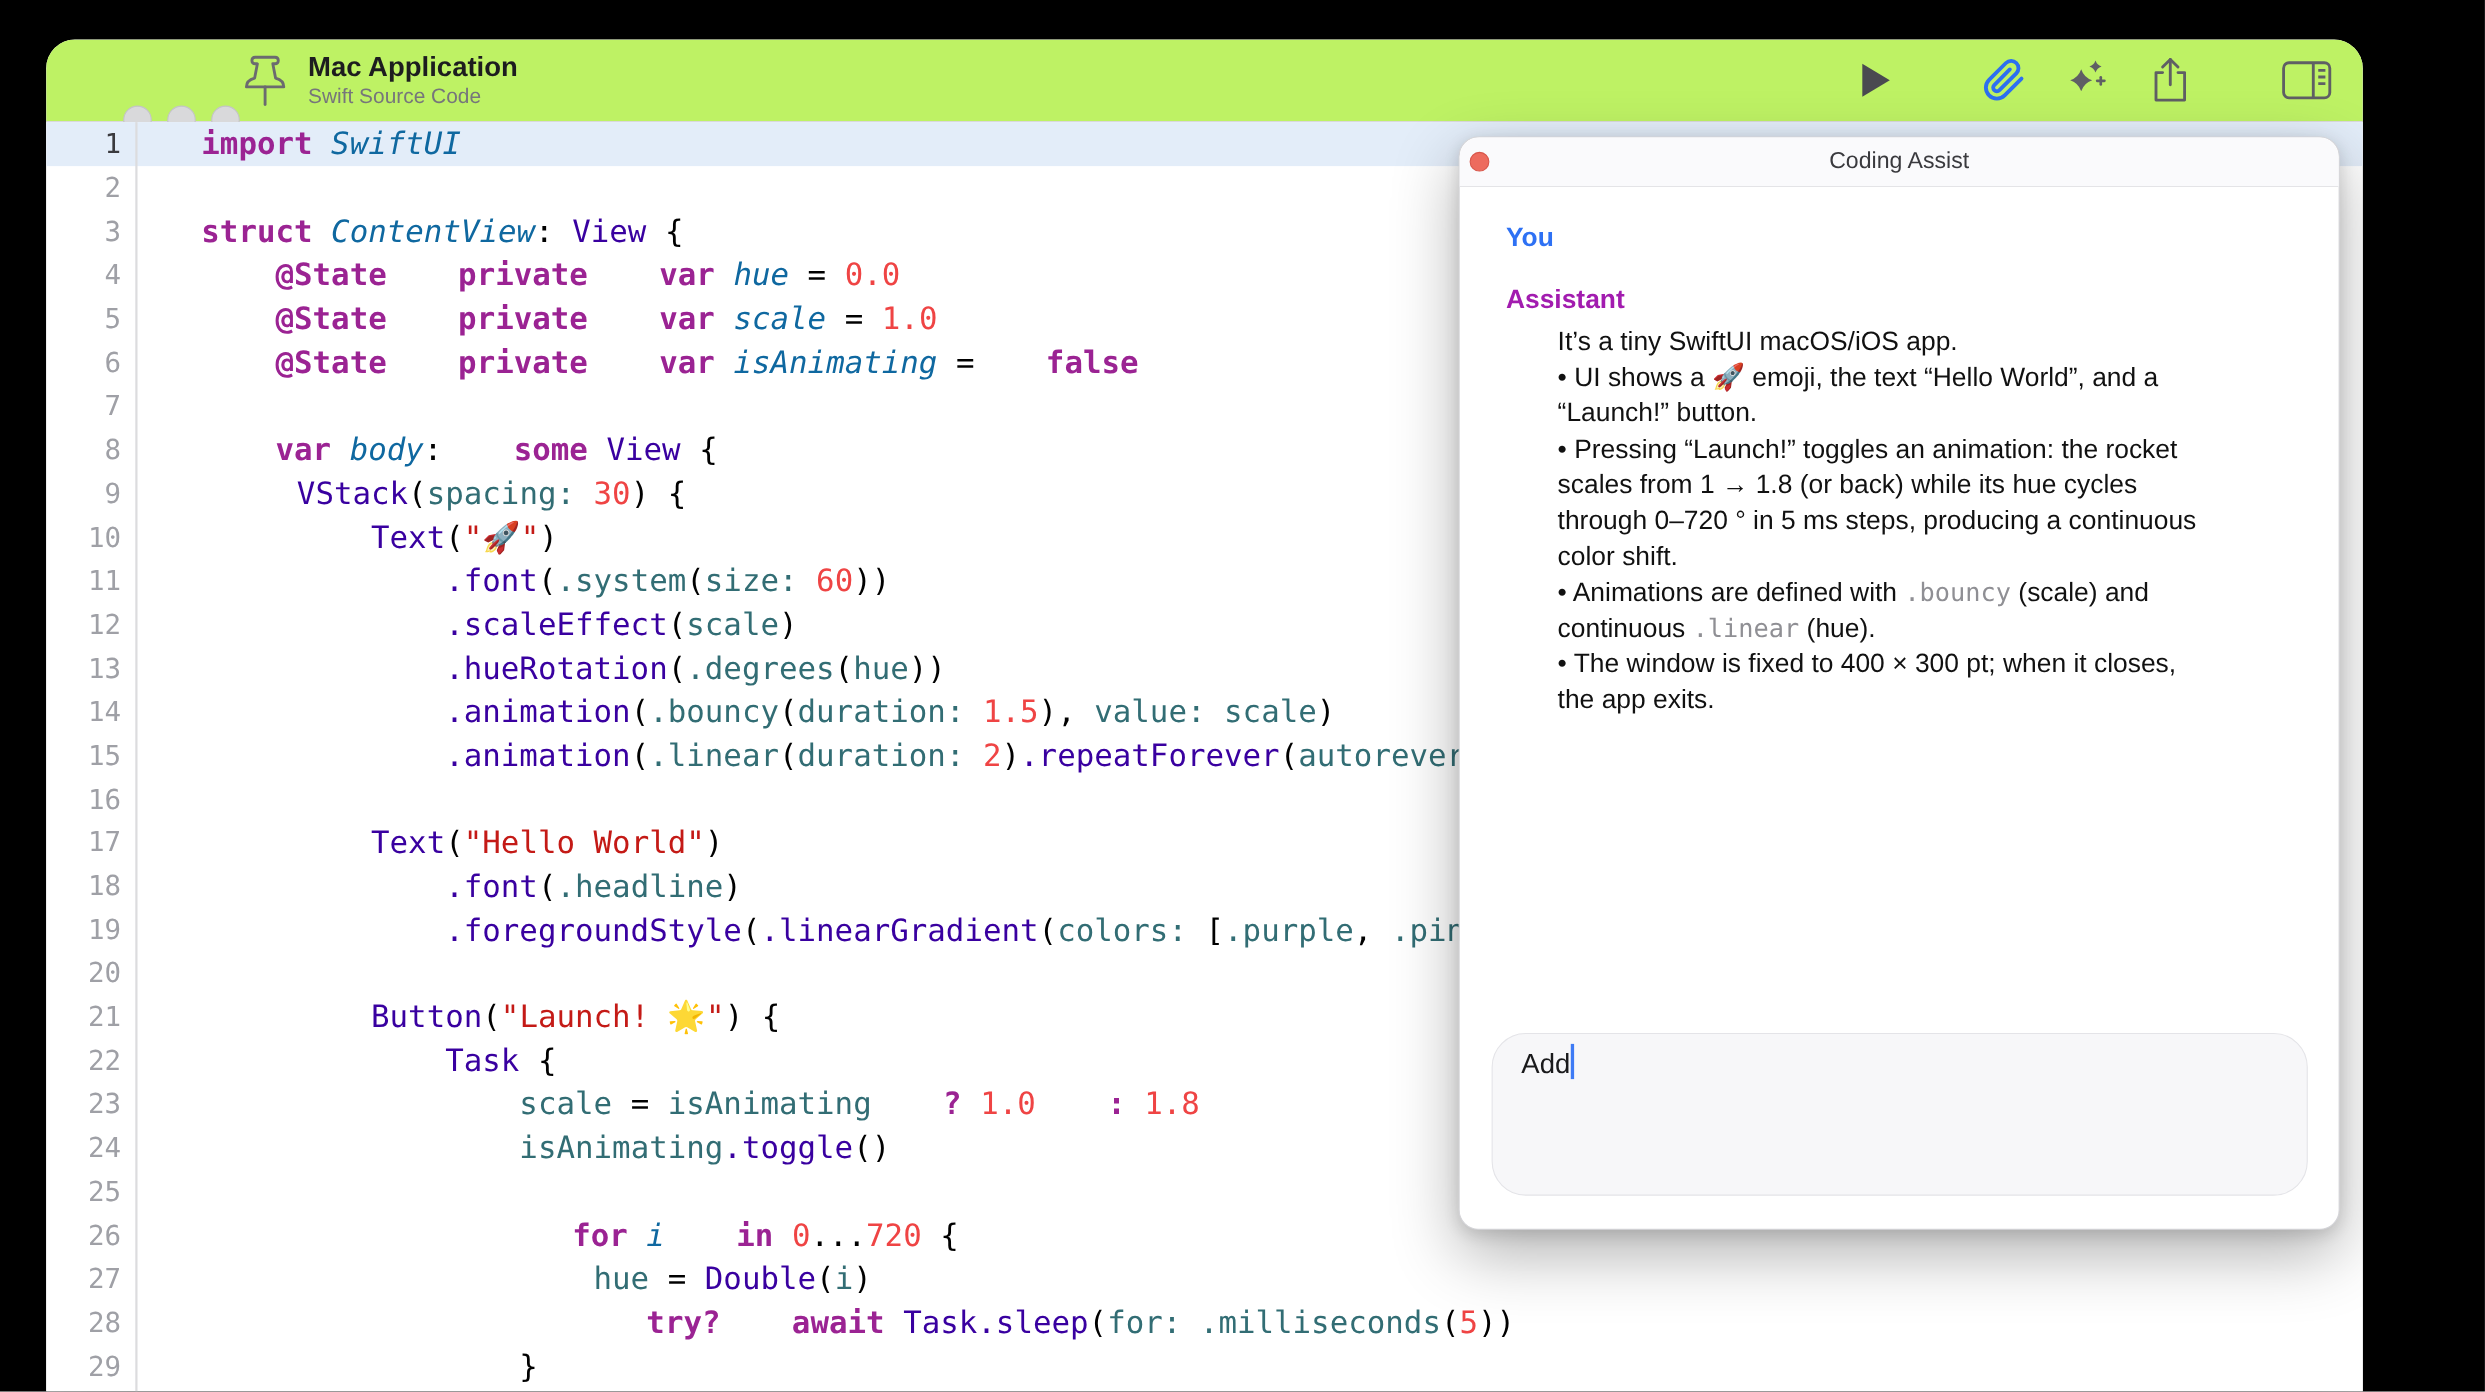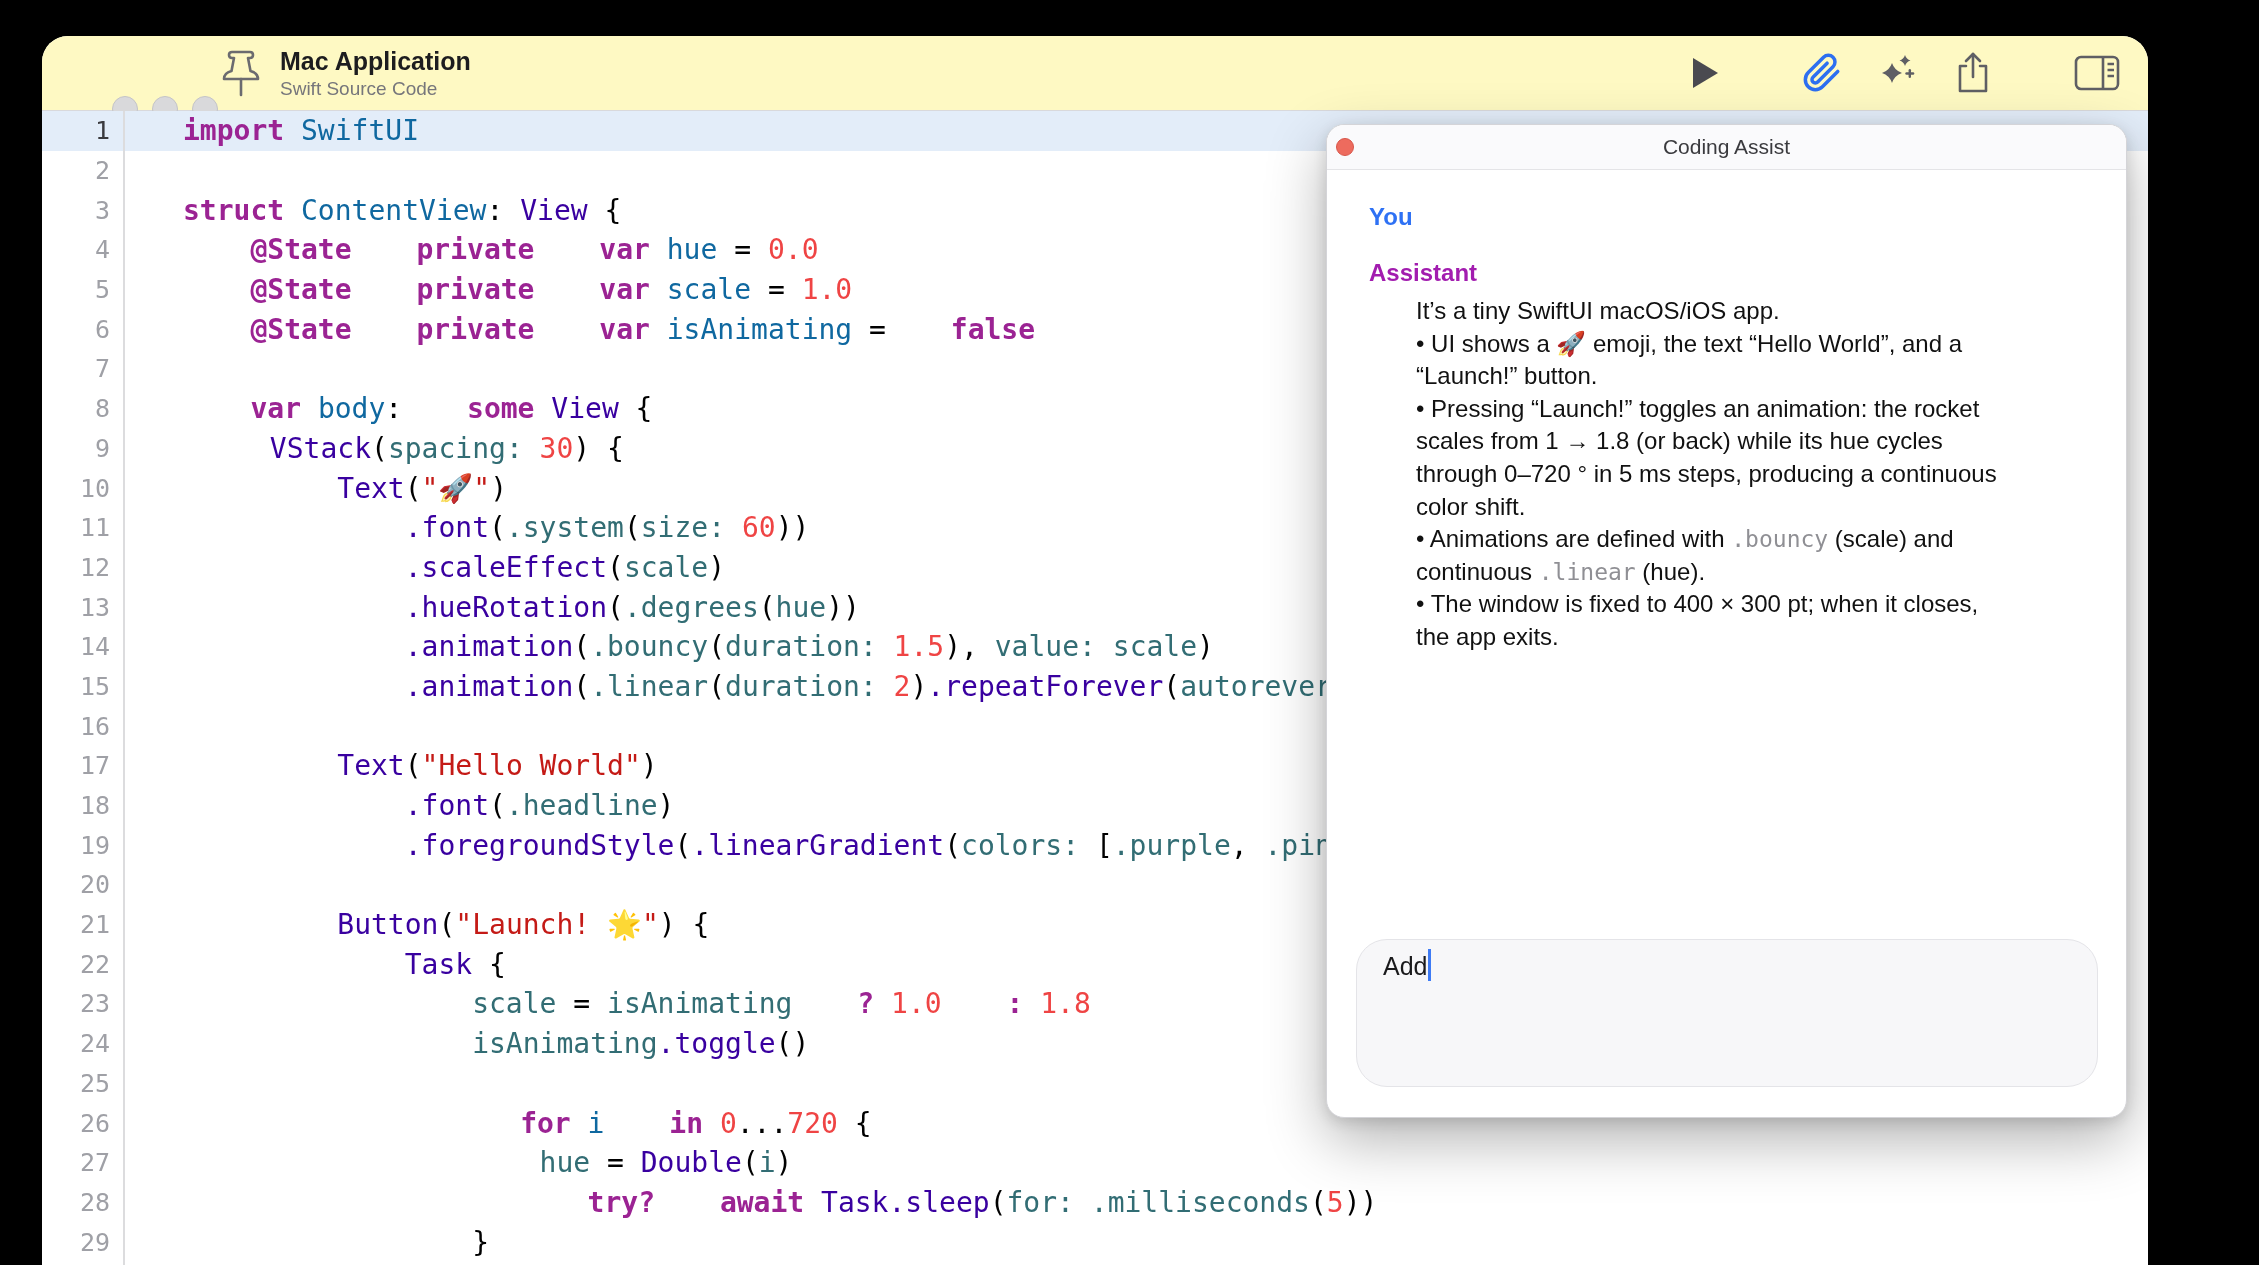--- a/index.html
+++ b/index.html
@@ -8,21 +8,21 @@
     background:#000;font-family:"Liberation Sans",sans-serif;
     -webkit-font-smoothing:antialiased;
   }
   
   #window{
     position:absolute;left:42px;top:36px;width:2106px;height:1229px;
     background:#fff;border-radius:26px 26px 0 0;overflow:hidden;
     box-shadow:0 30px 90px rgba(0,0,0,.55);
   }
   .titlebar{
-    position:relative;height:74px;background:#fef9c3;
+    position:relative;height:74px;background:#bef264;
     border-bottom:1px solid #D9D9DC;
   }
   .traffic{position:absolute;top:60px;width:26px;height:26px;border-radius:50%;
     background:#D9D9DB;border:1px solid #C4C4C7;box-sizing:border-box;}
   .t1{left:70px}.t2{left:110px}.t3{left:150px}
   .pin-wrap{position:absolute;left:178px;top:12px;width:42px;height:52px;}
   .title-block{position:absolute;left:238px;top:11px;}
   .win-title{font-size:25px;font-weight:bold;color:#1D1D1F;line-height:28px;}
   .win-subtitle{font-size:19px;color:#76767B;line-height:22px;margin-top:3px;}
   .tb-icon{position:absolute;top:0;height:74px;display:flex;align-items:center;justify-content:center;width:56px;cursor:default;}
@@ -34,21 +34,21 @@
     font-family:"DejaVu Sans Mono",monospace;
   }
   .gutter-sep{position:absolute;left:81px;top:0;bottom:0;width:2px;background:#DCDCDE;}
   .row{height:39.7px;display:flex;align-items:center;}
   .row.current{background:#E3EDF9;}
   .num{width:68px;padding-right:13px;text-align:right;font-size:25px;color:#9FA0A6;flex:none;}
   .row.current .num{color:#3A3A3E;}
   .code{padding-left:12px;white-space:pre;font-size:28px;color:#000;}
   .tk-kw{color:#9B2393;font-weight:bold;margin-left:48px;}
   .tk-ty{color:#3900A0;}
-  .tk-dc{color:#0F68A0;}
+  .tk-dc{color:#0F68A0;font-style:italic;}
   .tk-rf{color:#326D74;}
   .tk-nm{color:#ef4444;}
   .tk-st{color:#C41A16;}
   .tk-pl{color:#000;}
 
   
   .panel{
     position:absolute;left:1326px;top:124px;width:801px;height:994px;
     background:#fff;border:1px solid #D4D4D8;border-radius:18px;box-sizing:border-box;
     box-shadow:0 22px 60px rgba(0,0,0,.30),0 4px 14px rgba(0,0,0,.12);

